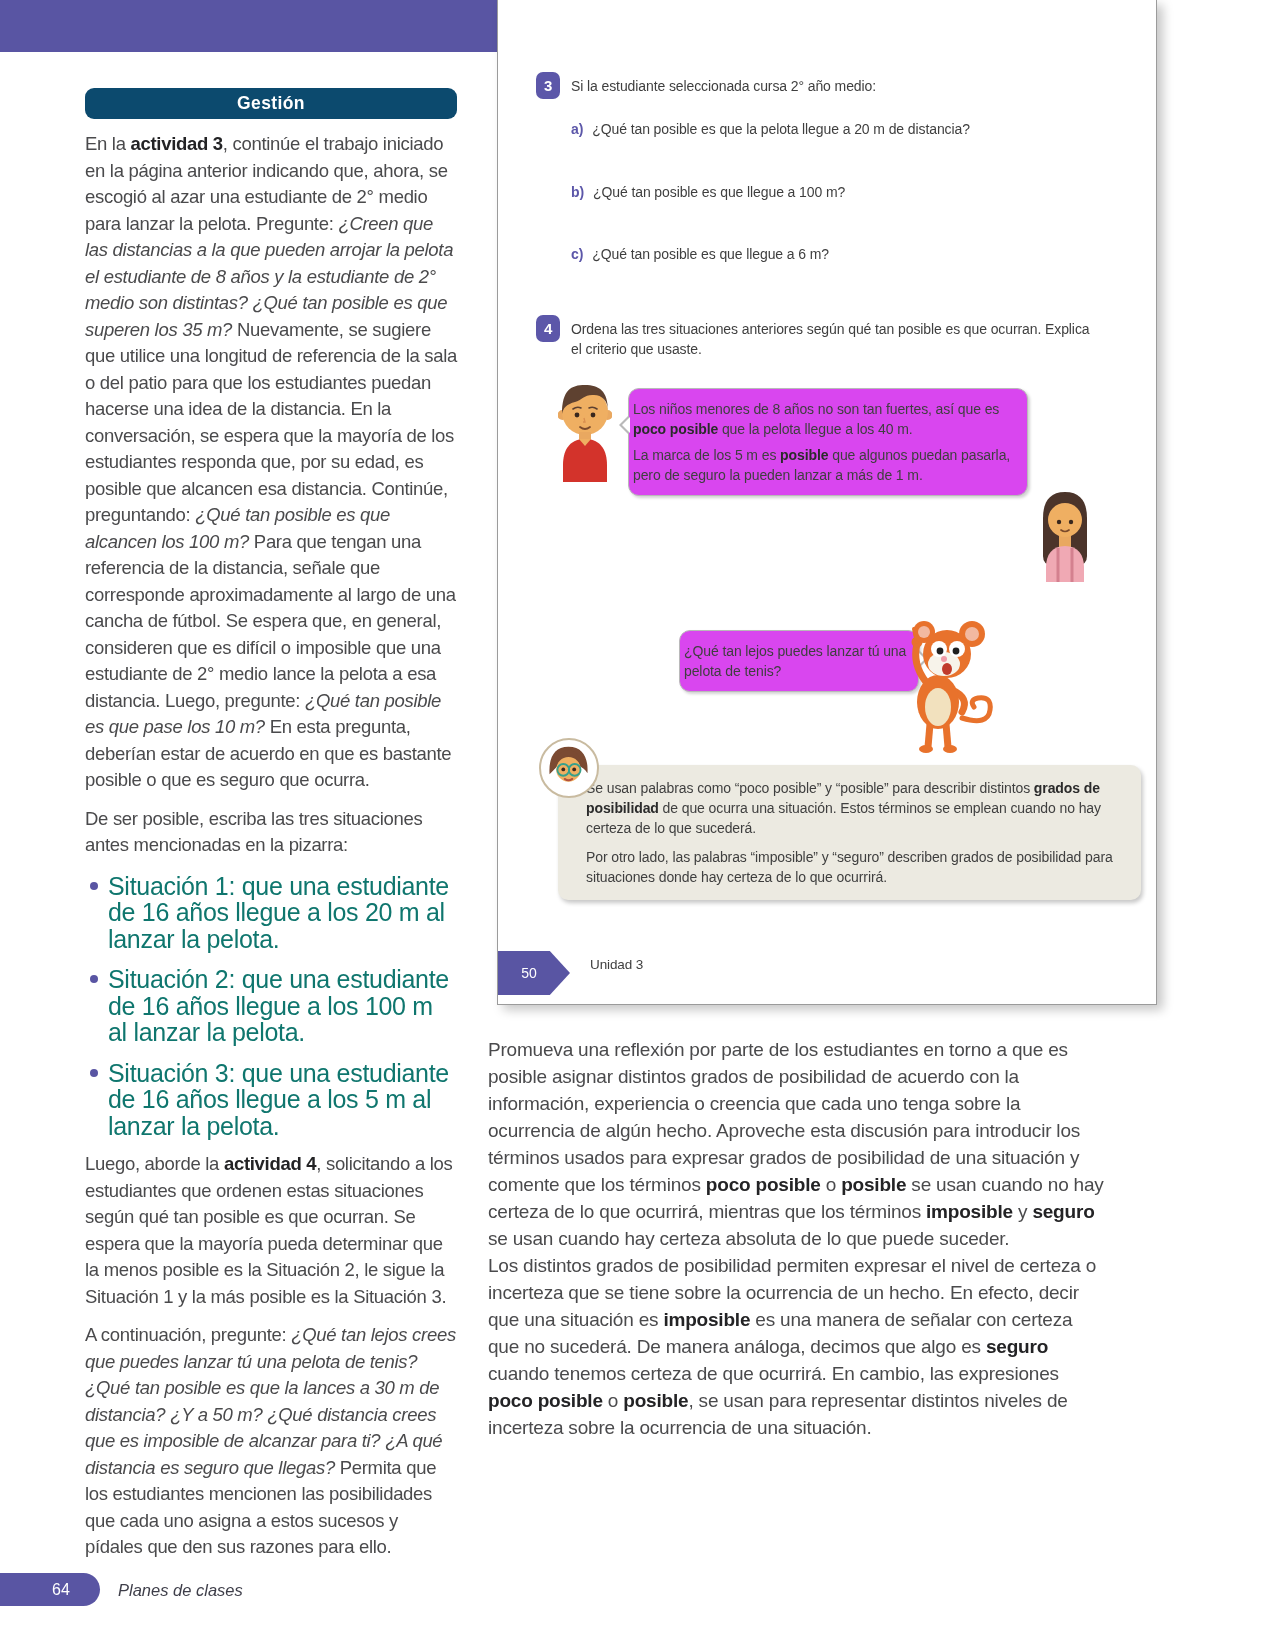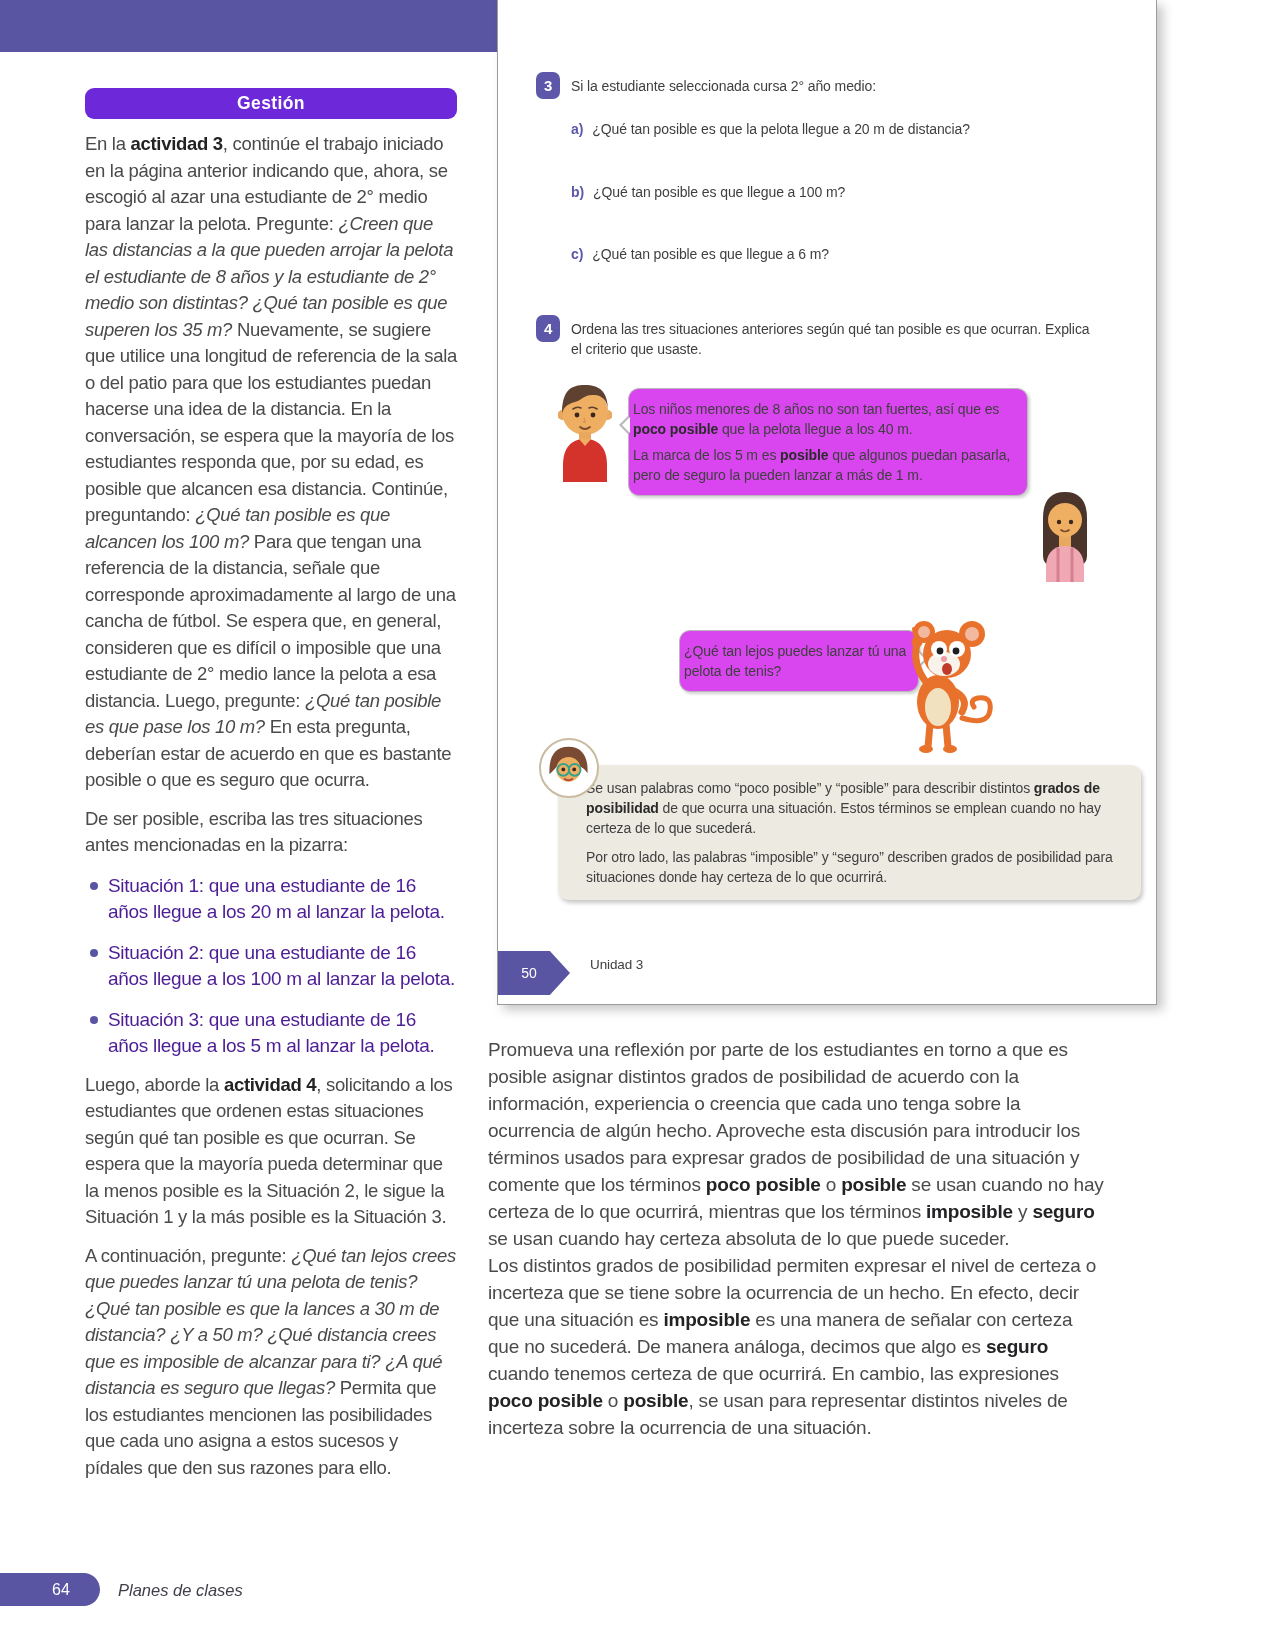--- a/index.html
+++ b/index.html
@@ -4,29 +4,29 @@
 <style>
   html,body{margin:0;padding:0;background:#e8e8e8;}
   .sheet{position:relative;width:1275px;height:1650px;background:#ffffff;overflow:hidden;
          font-family:"Liberation Sans",sans-serif;}
 
   
   .top-bar{position:absolute;left:0;top:0;width:497px;height:52px;background:#5955a3;}
 
   
   .left-col{position:absolute;left:85px;top:88px;width:372px;}
-  .section-header{background:#6d28d9;color:#fff;font-weight:700;text-align:center;
+  .section-header{background:#0c4a6e;color:#fff;font-weight:700;text-align:center;
         border-radius:9px;font-size:17.5px;padding:5px 0;letter-spacing:.4px;}
   .left-col .body{font-size:18.5px;line-height:26.5px;letter-spacing:-0.3px;
         color:#4a4a4c;margin:12px 0 0;}
   .b{font-weight:700;color:#232325;}
   .i{font-style:italic;}
   .bullets{list-style:none;margin:10px 0 0;padding:0;}
-  .bullets li{position:relative;padding-left:23px;font-size:19px;line-height:26.5px;
-        letter-spacing:-0.3px;color:#4c1d95;margin-top:14px;}
+  .bullets li{position:relative;padding-left:23px;font-size:25px;line-height:26.5px;
+        letter-spacing:-0.3px;color:#0f766e;margin-top:14px;}
   .bullets .dot{position:absolute;left:5px;top:9px;width:8px;height:8px;border-radius:50%;
         background:#5955a3;}
 
   
   .student-card{position:absolute;left:497px;top:0;width:660px;height:1005px;box-sizing:border-box;
         background:#fff;border:1px solid #9b9b9b;border-top:none;
         box-shadow:6px 5px 10px rgba(0,0,0,.22);
         font-size:14px;color:#3f3f3f;letter-spacing:-0.1px;}
   .student-card .b{color:#2b2b2b;}
   .badge{width:24px;height:27px;background:#5c57a9;border-radius:7px;color:#fff;font-weight:700;

